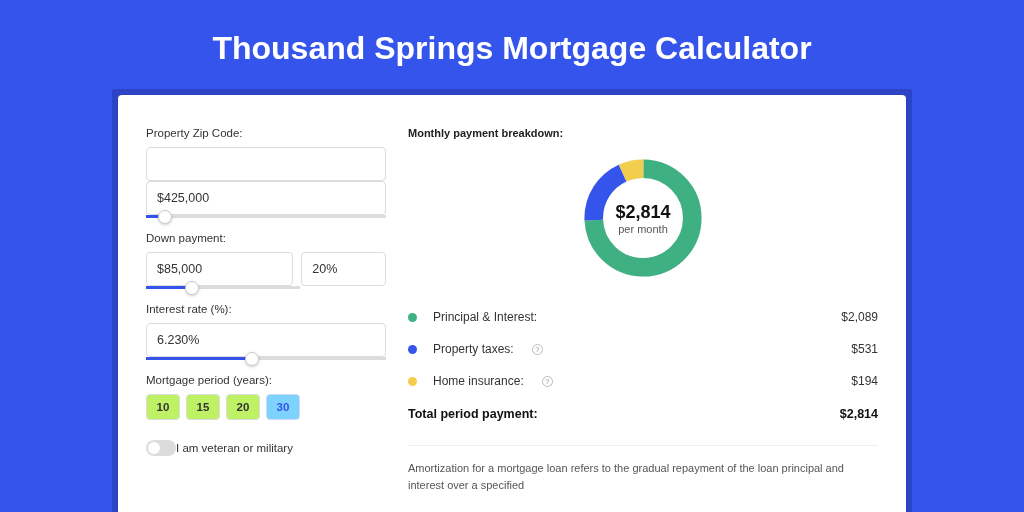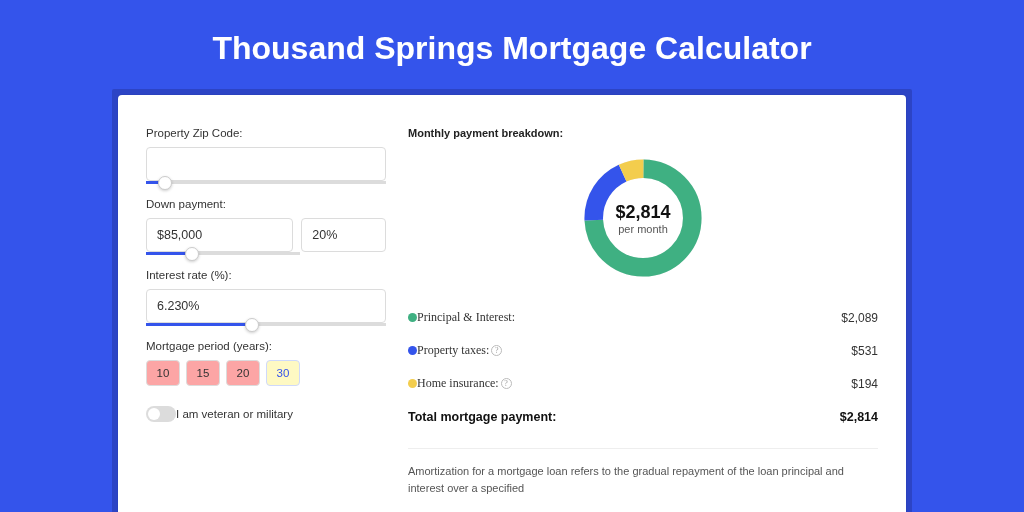--- a/index.html
+++ b/index.html
@@ -90,33 +90,34 @@
   }
   .period-btns {
     display: flex;
     gap: 6px;
   }
   .pbtn {
     width: 34px;
     height: 26px;
     border: 1px solid #dcdcdc;
     border-radius: 4px;
-    background: #fca5a5;
+    background: #bef264;
     font-size: 11.5px;
     color: #333;
     display: flex;
     align-items: center;
     justify-content: center;
     cursor: pointer;
+    font-weight: bold;
   }
   .pbtn.active {
-    background: #fef9c3;
+    background: #7dd3fc;
     border-color: #cfd9fb;
     color: #3454eb;
-    font-weight: 400;
+    font-weight: 700;
   }
   .toggle-row {
     display: flex;
     align-items: center;
     gap: 0;
     margin-top: 20px;
   }
   .toggle {
     width: 30px; height: 16px;
     background: #dcdcdc;
@@ -170,22 +171,21 @@
     display: flex;
     align-items: center;
     justify-content: space-between;
     font-size: 12px;
     color: #333;
     padding: 9px 0;
   }
   .legend-left {
     display: flex;
     align-items: center;
-    gap: 0;
-    font-family: Liberation Serif, serif;
+    gap: 16px;
   }
   .dot {
     width: 9px; height: 9px;
     border-radius: 50%;
   }
   .dot.g { background: #3fb082; }
   .dot.b { background: #3454eb; }
   .dot.y { background: #f3cd4d; }
   .info-icon {
     width: 11px; height: 11px;
@@ -237,20 +237,21 @@
   <div class="card">
 
     <div class="left">
 
       <div class="field">
         <div class="label">Property Zip Code:</div>
         <input class="input" value="" style="">
       </div>
 
       <div class="field">
+        <input class="input" value="$425,000" style="">
         <div class="slider-rail">
           <div class="fill" style="width: 8%;"></div>
           <div class="thumb" style="left: 8%;"></div>
         </div>
       </div>
 
       <div class="field">
         <div class="label">Down payment:</div>
         <div class="row2">
           <input class="input" value="$85,000" style="">
@@ -333,21 +334,21 @@
       <div class="legend-row">
         <div class="legend-left">
           <span class="dot y"></span>
           <span>Home insurance:</span>
           <span class="info-icon">?</span>
         </div>
         <span class="legend-val">$194</span>
       </div>
 
       <div class="total-row">
-        <span>Total mortgage payment:</span>
+        <span>Total period payment:</span>
         <span>$2,814</span>
       </div>
 
       <div class="panel2">
         <div class="panel2-text">Amortization for a mortgage loan refers to the gradual repayment of the loan principal and interest over a specified</div>
       </div>
 
     </div>
 
   </div>

